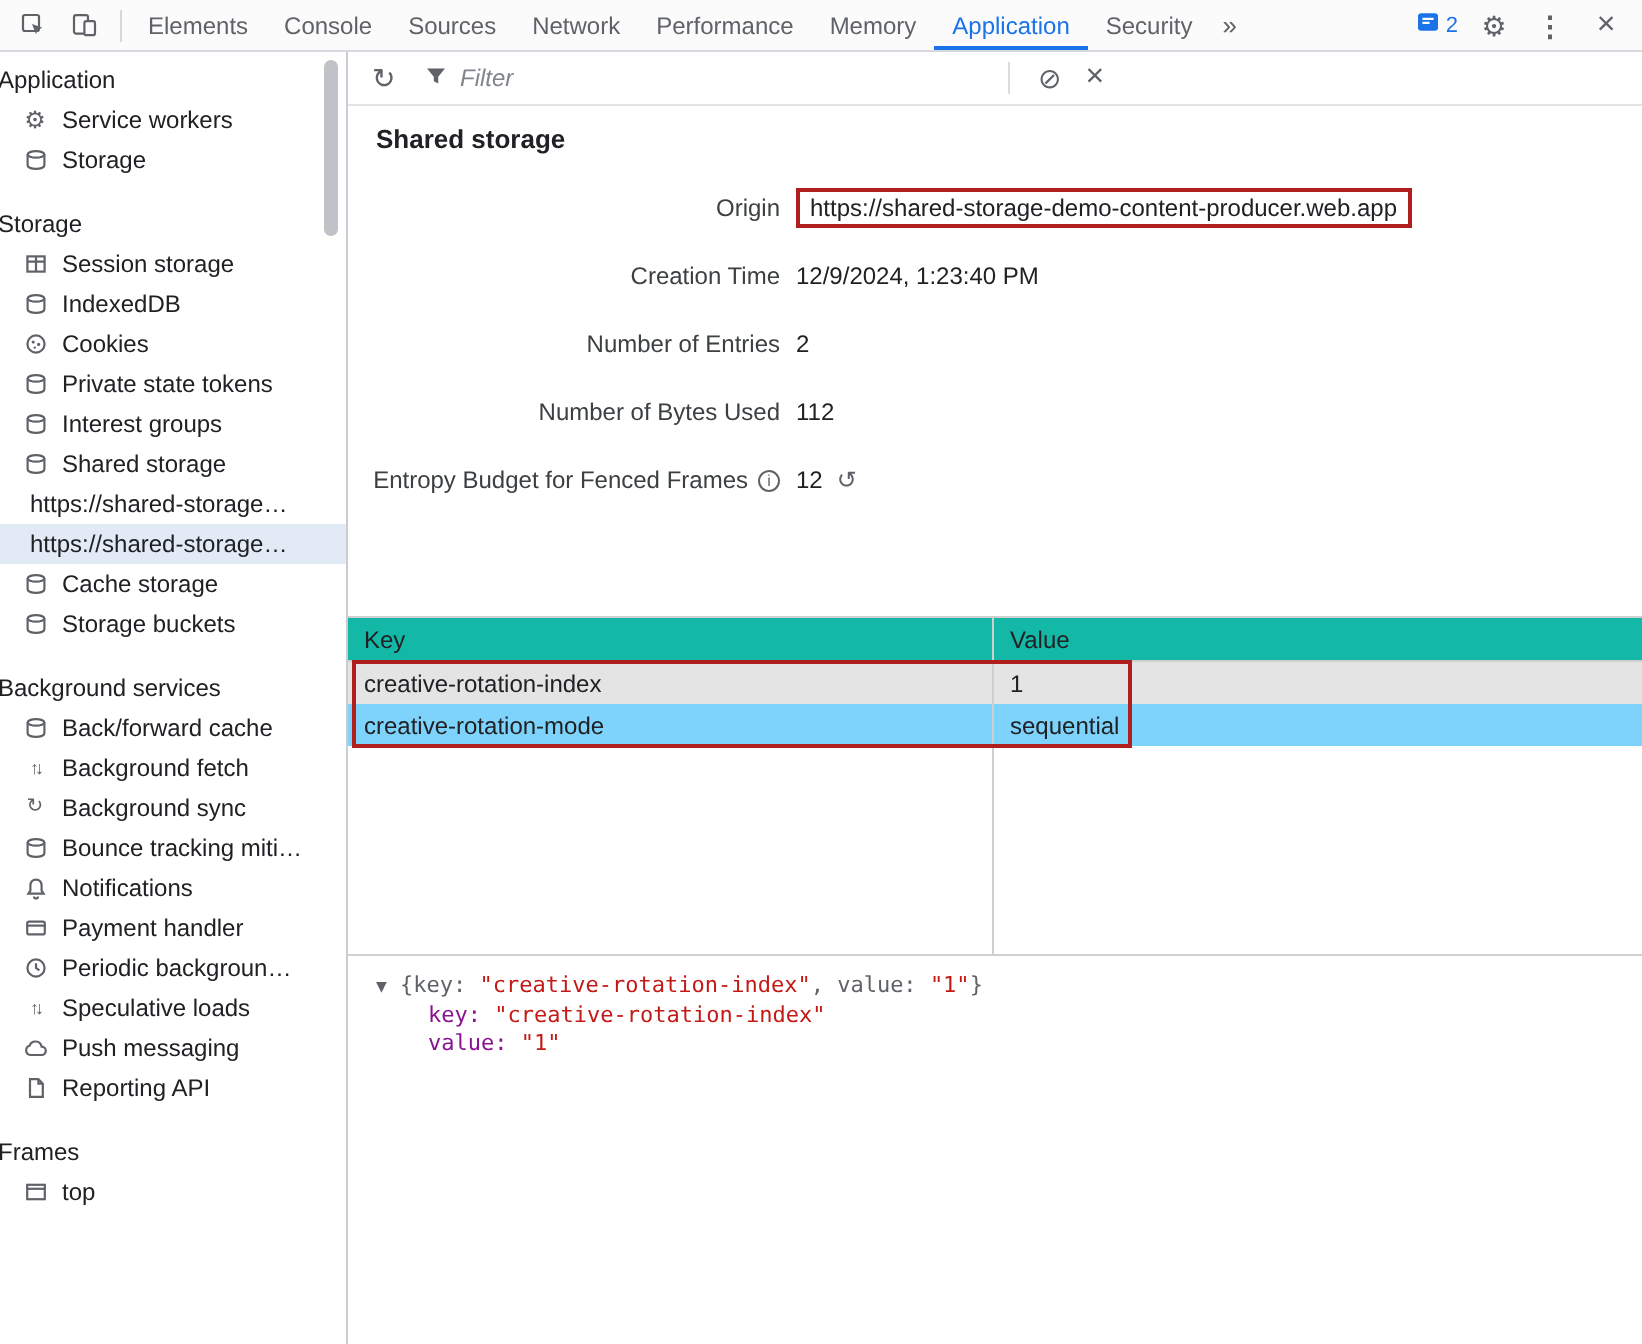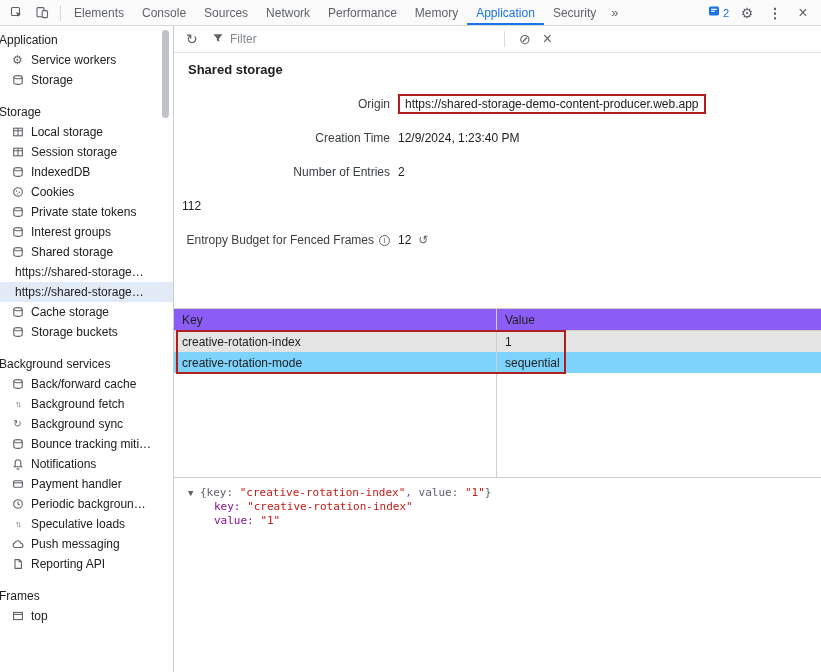--- a/index.html
+++ b/index.html
@@ -64,21 +64,21 @@
   
   .main { flex:1; min-width:0; display:flex; flex-direction:column; background:#fff; }
   .toolbar {
     height:27px; flex:0 0 27px; display:flex; align-items:center;
     border-bottom:1px solid #e3e4e6; padding-left:12px;
   }
   .tb-refresh { font-size:14px; color:#5f6368; width:18px; cursor:pointer; }
   .filterbox { display:flex; align-items:center; gap:6px; margin-left:8px; width:290px; }
   .filterbox input {
     border:none; outline:none; background:transparent; font-family:"Liberation Sans",sans-serif;
-    font-size:12px; color:#202124; width:240px; padding:0;
+    font-size:12px; color:#202124; width:240px; padding:0;font-style:italic;
   }
   .filterbox input::placeholder { color:#80868b; }
   .v-sep { width:1px; height:16px; background:#dadce0; margin:0 8px 0 2px; }
   .tb-clear { font-size:14px; color:#5f6368; cursor:pointer; margin:0 6px; }
   .tb-x { font-size:16px; color:#5f6368; cursor:pointer; margin:0 6px; }
 
   .content { flex:1; min-height:0; position:relative; overflow:hidden; display:flex; flex-direction:column; }
   .rep-title { margin:9px 0 0 14px; font-size:13px; font-weight:600; color:#202124; }
 
   .fields { margin-top:10px; }
@@ -91,21 +91,21 @@
   .annot-inline { border:2px solid #b01e1e; padding:1px 5px; display:inline-block; }
   .info-i {
     width:11px; height:11px; border:1px solid #5f6368; border-radius:50%;
     font-size:8px; line-height:9px; text-align:center; color:#5f6368; display:inline-block; font-style:normal;
   }
   .reset-glyph { font-size:12px; color:#5f6368; cursor:pointer; }
 
   
   .tbl { margin-top:51px; border-top:1px solid #cfcfcf; position:relative; }
   .tr { display:flex; align-items:center; }
-  .th { height:22px; border-bottom:1px solid #cfcfcf; background:#8b5cf6; color:#202124; }
+  .th { height:22px; border-bottom:1px solid #cfcfcf; background:#14b8a6; color:#202124; }
   .td-key { width:323px; flex:0 0 323px; padding-left:8px; border-right:1px solid #cfcfcf; height:100%; display:flex; align-items:center; overflow:hidden; white-space:nowrap; }
   .td-val { flex:1; padding-left:8px; height:100%; display:flex; align-items:center; overflow:hidden; white-space:nowrap; }
   .row { height:21px; cursor:pointer; }
   .row.sel { background:#e4e4e4; }
   .row.alt { background:#7dd3fc; }
   .tbl-empty { height:105px; border-bottom:1px solid #cfcfcf; display:flex; }
   .tbl-empty .colline { width:323px; border-right:1px solid #cfcfcf; }
   .annot-rows {
     position:absolute; left:2px; top:21px; width:390px; height:44px;
     border:2px solid #b01e1e; pointer-events:none;
@@ -191,29 +191,20 @@
 
       <div class="sec">
         <div class="sec-title">Storage</div>
         <div class="item">
           <span class="ic">
               <svg width="12" height="12" viewBox="0 0 12 12">
                 <rect x="1.7" y="2.2" width="8.6" height="7.6" fill="none" stroke="#5f6368" stroke-width="1.1"></rect>
                 <path d="M1.7 4.8h8.6M6 2.2v7.6" stroke="#5f6368" stroke-width="1.1"></path>
               </svg>
             </span>
-          <span class="lbl">Local storage</span>
-        </div>
-        <div class="item">
-          <span class="ic">
-              <svg width="12" height="12" viewBox="0 0 12 12">
-                <rect x="1.7" y="2.2" width="8.6" height="7.6" fill="none" stroke="#5f6368" stroke-width="1.1"></rect>
-                <path d="M1.7 4.8h8.6M6 2.2v7.6" stroke="#5f6368" stroke-width="1.1"></path>
-              </svg>
-            </span>
           <span class="lbl">Session storage</span>
         </div>
         <div class="item">
           <span class="ic">
               <svg width="12" height="12" viewBox="0 0 12 12">
                 <ellipse cx="6" cy="3.2" rx="4.2" ry="1.6" fill="none" stroke="#5f6368" stroke-width="1.1"></ellipse>
                 <path d="M1.8 3.2v5.6c0 .9 1.9 1.6 4.2 1.6s4.2-.7 4.2-1.6V3.2" fill="none" stroke="#5f6368" stroke-width="1.1"></path>
               </svg>
             </span>
           <span class="lbl">IndexedDB</span>
@@ -412,20 +403,23 @@
               </span>
             <span class="fvalue">12/9/2024, 1:23:40 PM</span>
           </div>
           <div class="frow">
             <span class="flabel">
                 <span>Number of Entries</span>
               </span>
             <span class="fvalue">2</span>
           </div>
           <div class="frow">
+            <span class="flabel">
+                <span>Number of Bytes Used</span>
+              </span>
             <span class="fvalue">112</span>
           </div>
           <div class="frow">
             <span class="flabel">
               <span>Entropy Budget for Fenced Frames</span>
               <i class="info-i">i</i>
             </span>
             <span class="fvalue">
               <span>12</span>
               <span class="reset-glyph">↺</span>

